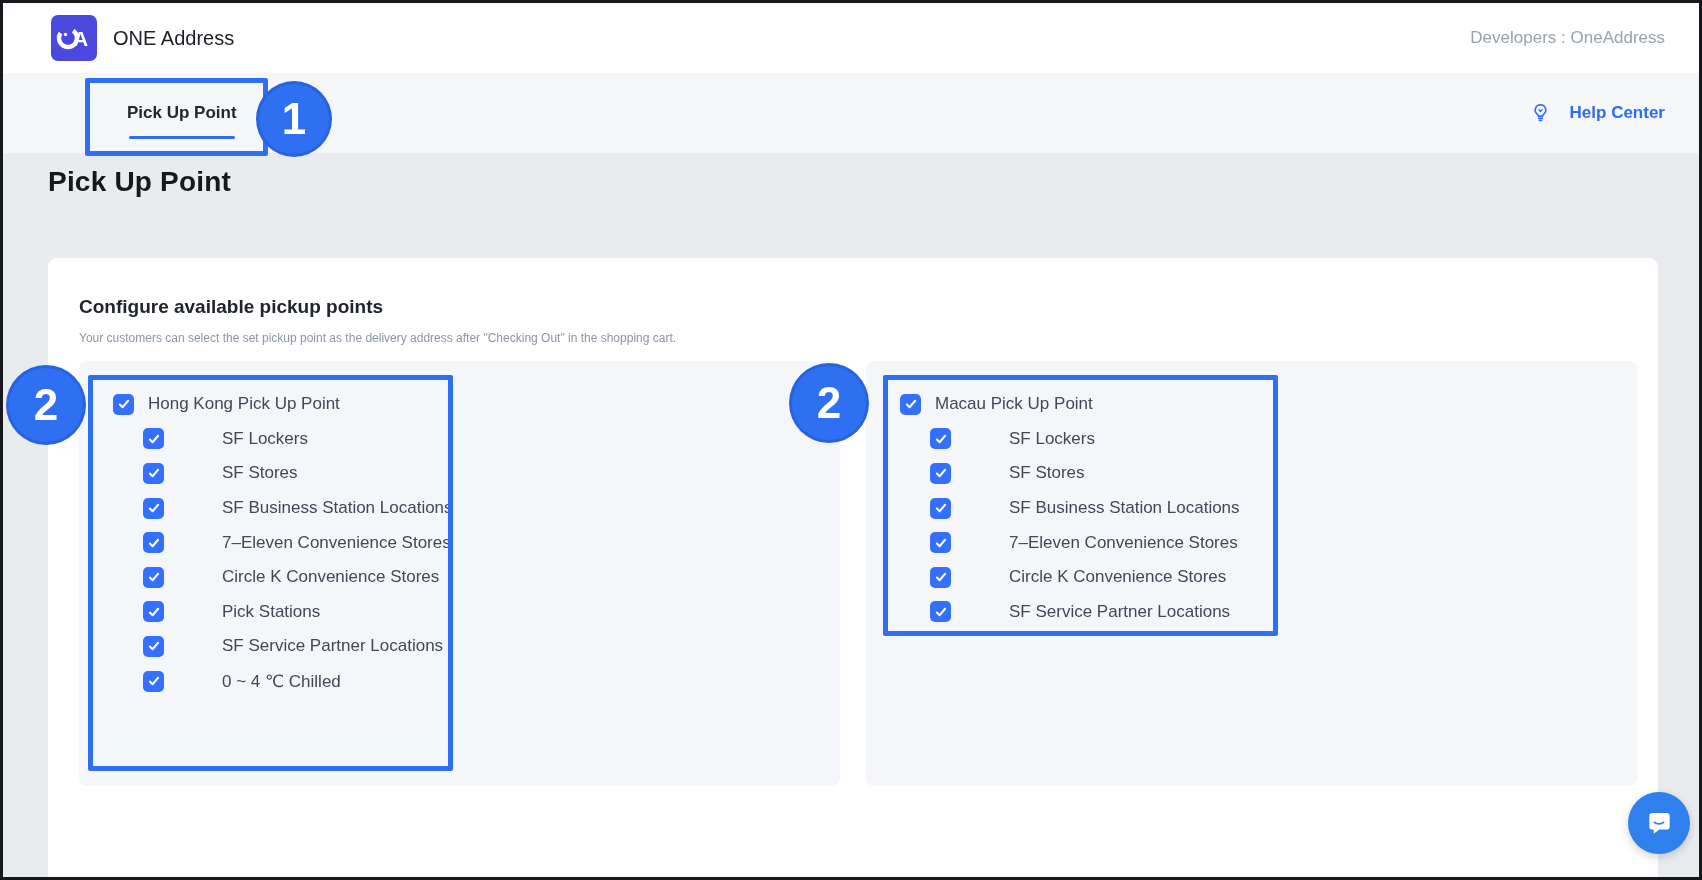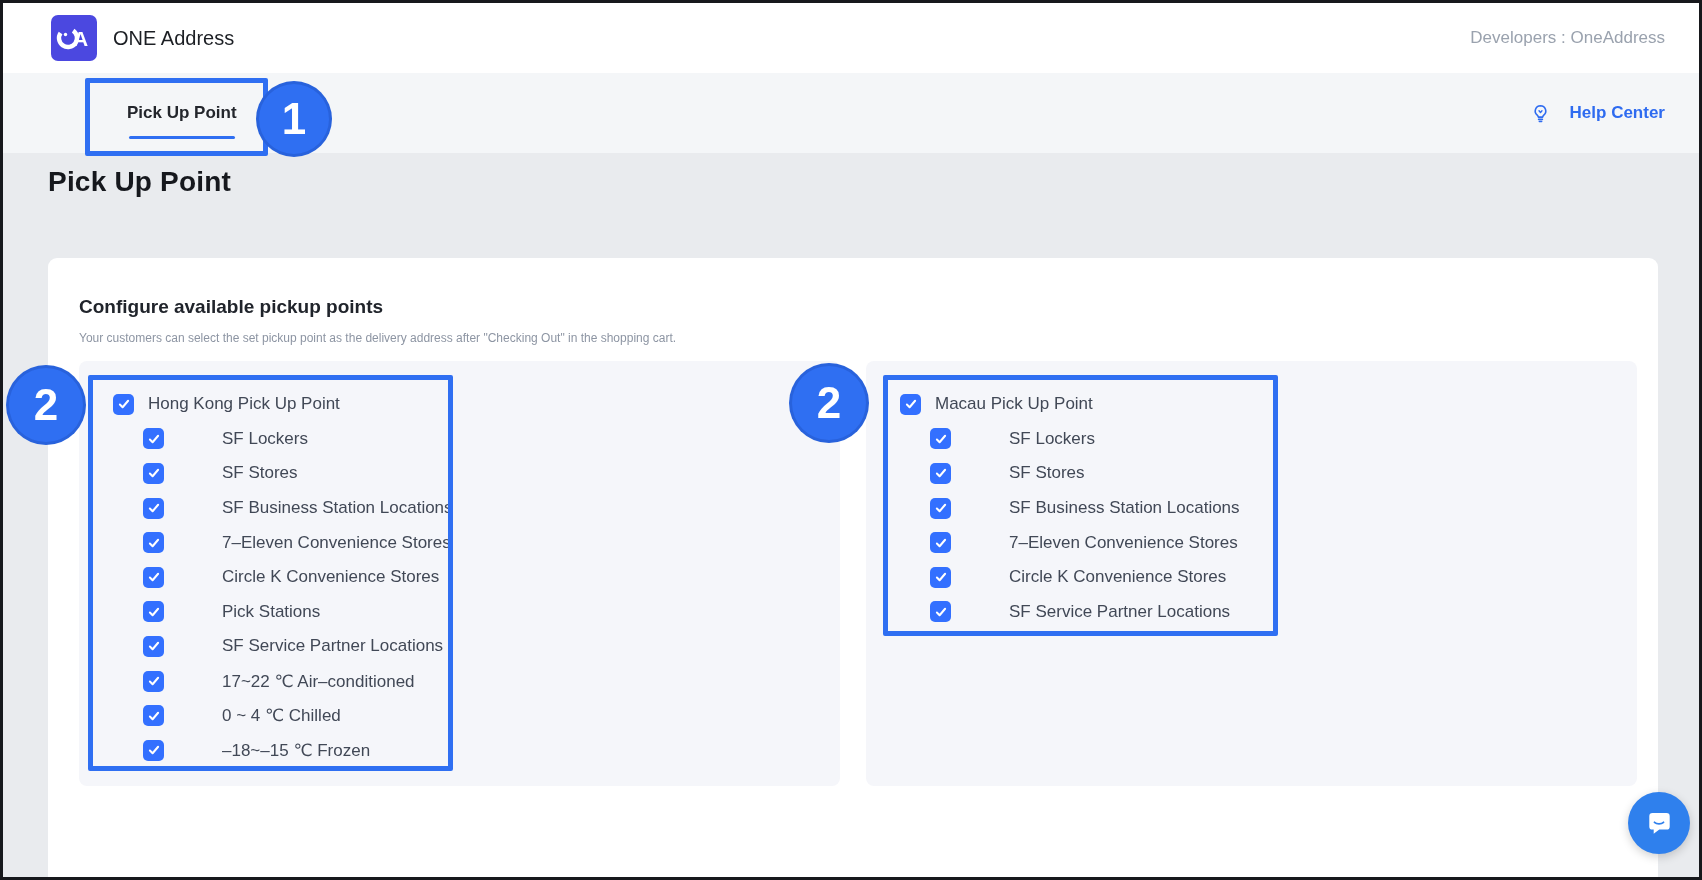--- a/index.html
+++ b/index.html
@@ -47,21 +47,21 @@
     position:relative;height:100%;display:flex;align-items:center;
     font-size:17px;font-weight:700;color:#23262c;padding:0 26px;cursor:pointer;
   }
   .tab .underline{
     position:absolute;left:50%;transform:translateX(-50%);bottom:14px;
     width:106px;height:3px;background:var(--accent-blue);border-radius:2px;
   }
   .tab.secondary{font-weight:400;color:#464c57;padding:0 8px;}
   .tabstrip-spacer{flex:1;}
   .help-center{
-    display:flex;align-items:flex-end;gap:20px;color:var(--help-link-blue);
+    display:flex;align-items:flex-start;gap:20px;color:var(--help-link-blue);
     font-size:17px;font-weight:700;cursor:pointer;
   }
   
   .page-title{
     position:absolute;left:45px;top:163px;
     font-size:28px;font-weight:700;color:#16181d;letter-spacing:.2px;
   }
   .card{
     position:absolute;left:45px;top:255px;width:1610px;height:638px;
     background:#ffffff;border-radius:9px;
@@ -221,37 +221,21 @@
               </svg>
             </span>
             <span class="lbl">SF Service Partner Locations</span>
           </div>
           <div class="row child">
             <span class="cb">
               <svg viewBox="0 0 16 16">
                 <path d="M3.3 8.6l3.1 3.1 6.3-7.4" fill="none" stroke="#ffffff" stroke-width="2.3" stroke-linecap="round" stroke-linejoin="round"></path>
               </svg>
             </span>
-            <span class="lbl">17~22 ℃ Air–conditioned</span>
-          </div>
-          <div class="row child">
-            <span class="cb">
-              <svg viewBox="0 0 16 16">
-                <path d="M3.3 8.6l3.1 3.1 6.3-7.4" fill="none" stroke="#ffffff" stroke-width="2.3" stroke-linecap="round" stroke-linejoin="round"></path>
-              </svg>
-            </span>
             <span class="lbl">0 ~ 4 ℃ Chilled</span>
-          </div>
-          <div class="row child">
-            <span class="cb">
-              <svg viewBox="0 0 16 16">
-                <path d="M3.3 8.6l3.1 3.1 6.3-7.4" fill="none" stroke="#ffffff" stroke-width="2.3" stroke-linecap="round" stroke-linejoin="round"></path>
-              </svg>
-            </span>
-            <span class="lbl">–18~–15 ℃ Frozen</span>
           </div>
         </div>
     </div>
 
     <div class="panel right">
       <div class="tree">
           <div class="row parent">
             <span class="cb">
               <svg viewBox="0 0 16 16">
                 <path d="M3.3 8.6l3.1 3.1 6.3-7.4" fill="none" stroke="#ffffff" stroke-width="2.3" stroke-linecap="round" stroke-linejoin="round"></path>

